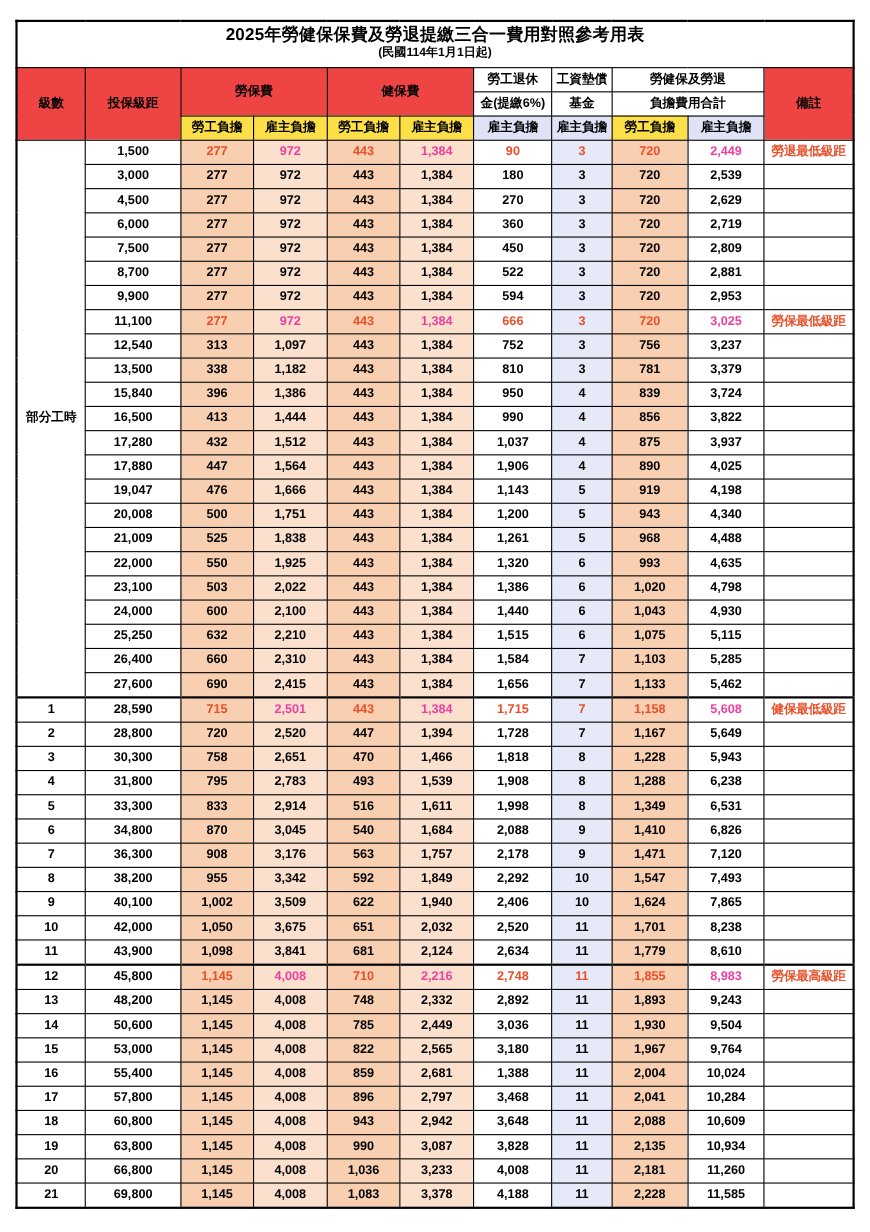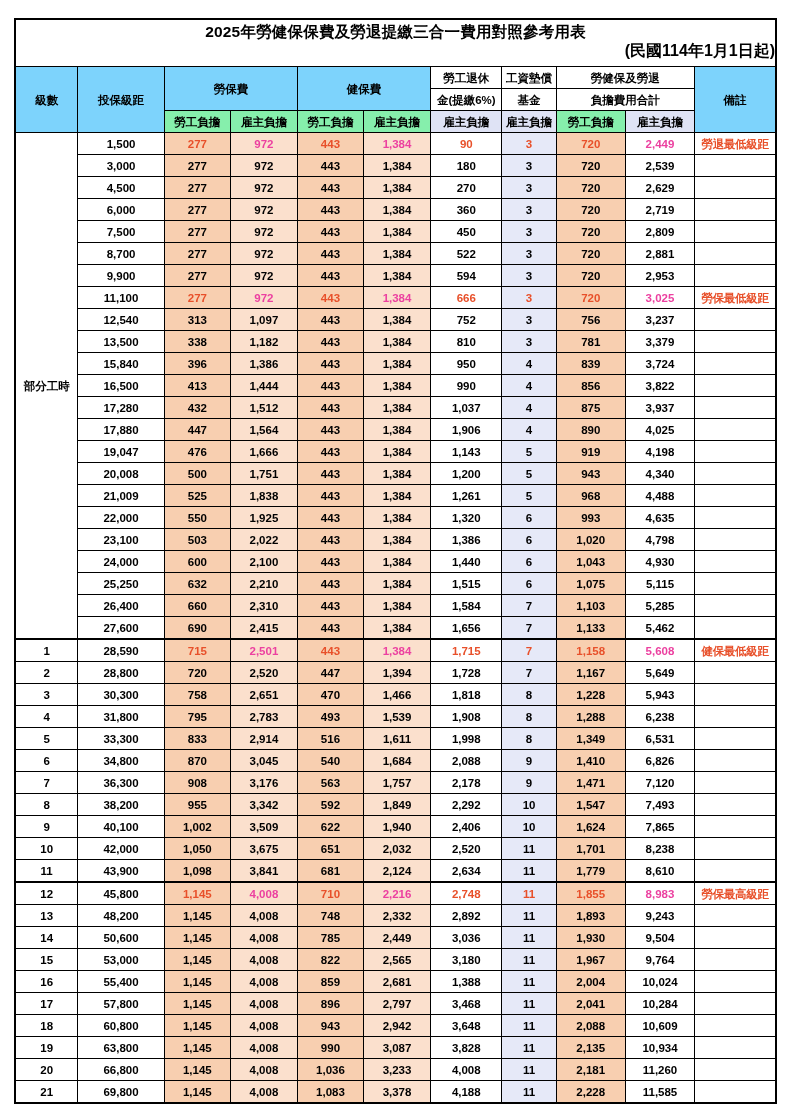--- a/index.html
+++ b/index.html
@@ -40,37 +40,36 @@
     border: none !important;
     padding: 4px 0 6px 0 !important;
     height: auto !important;
   }
   .title-main {
     font-size: 15.5px;
     font-weight: bold;
     letter-spacing: 0.2px;
   }
   .title-sub {
-    font-size: 16px;
+    font-size: 11px;
     font-weight: bold;
     margin-top: 3px;
-    text-align: right;
   }
   .hdr {
     font-size: 12px;
     font-weight: bold;
-    background: #7dd3fc;
+    background: #ef4444;
   }
   .hdr-small {
     font-size: 10.5px;
     font-weight: bold;
     line-height: 1.1;
   }
   .sub-orange {
-    background: #86efac;
+    background: #fde047;
     font-size: 10.5px;
     font-weight: bold;
     height: 17px;
   }
   .sub-blue {
     background: #dfe3f5;
     font-size: 10.5px;
     font-weight: bold;
     height: 17px;
   }

